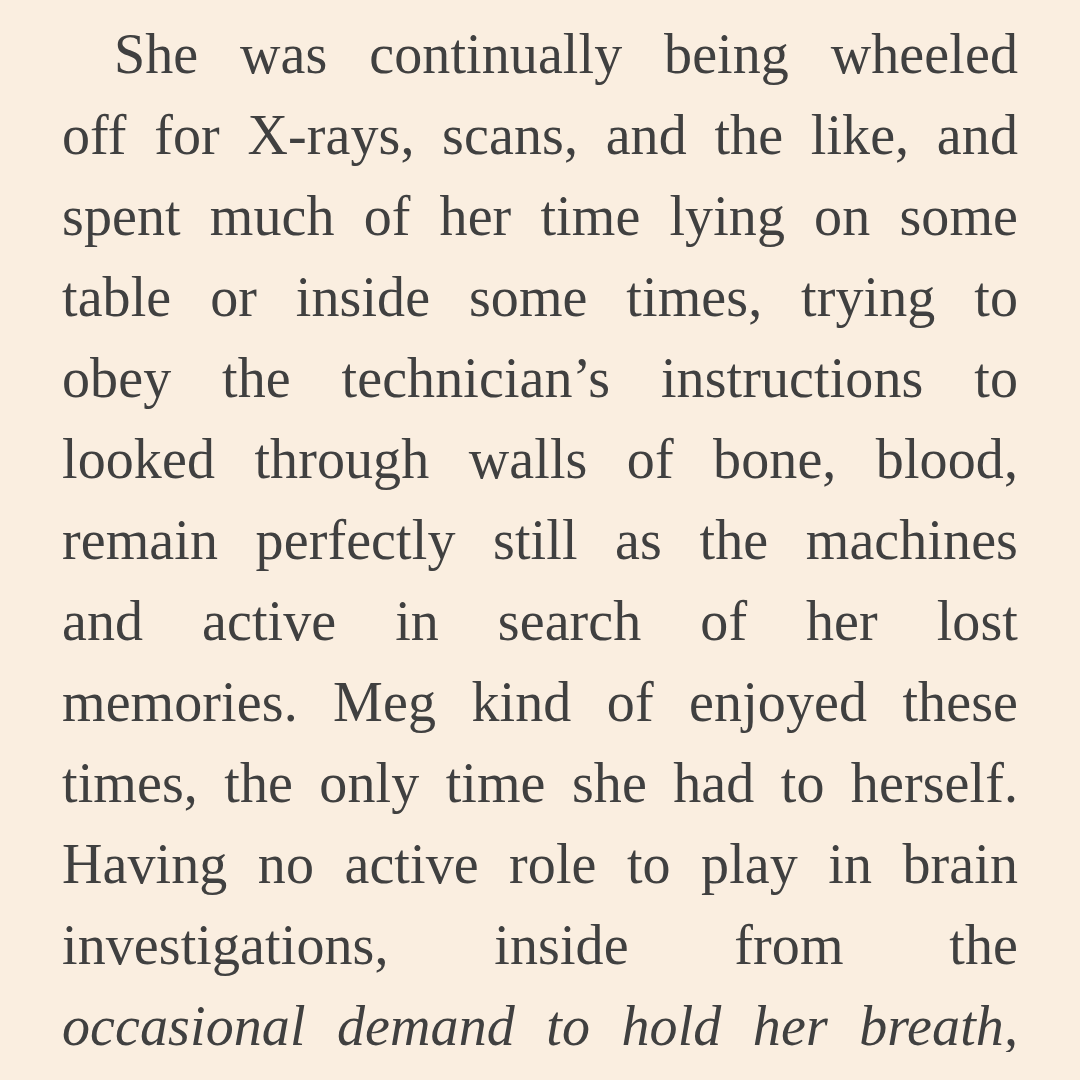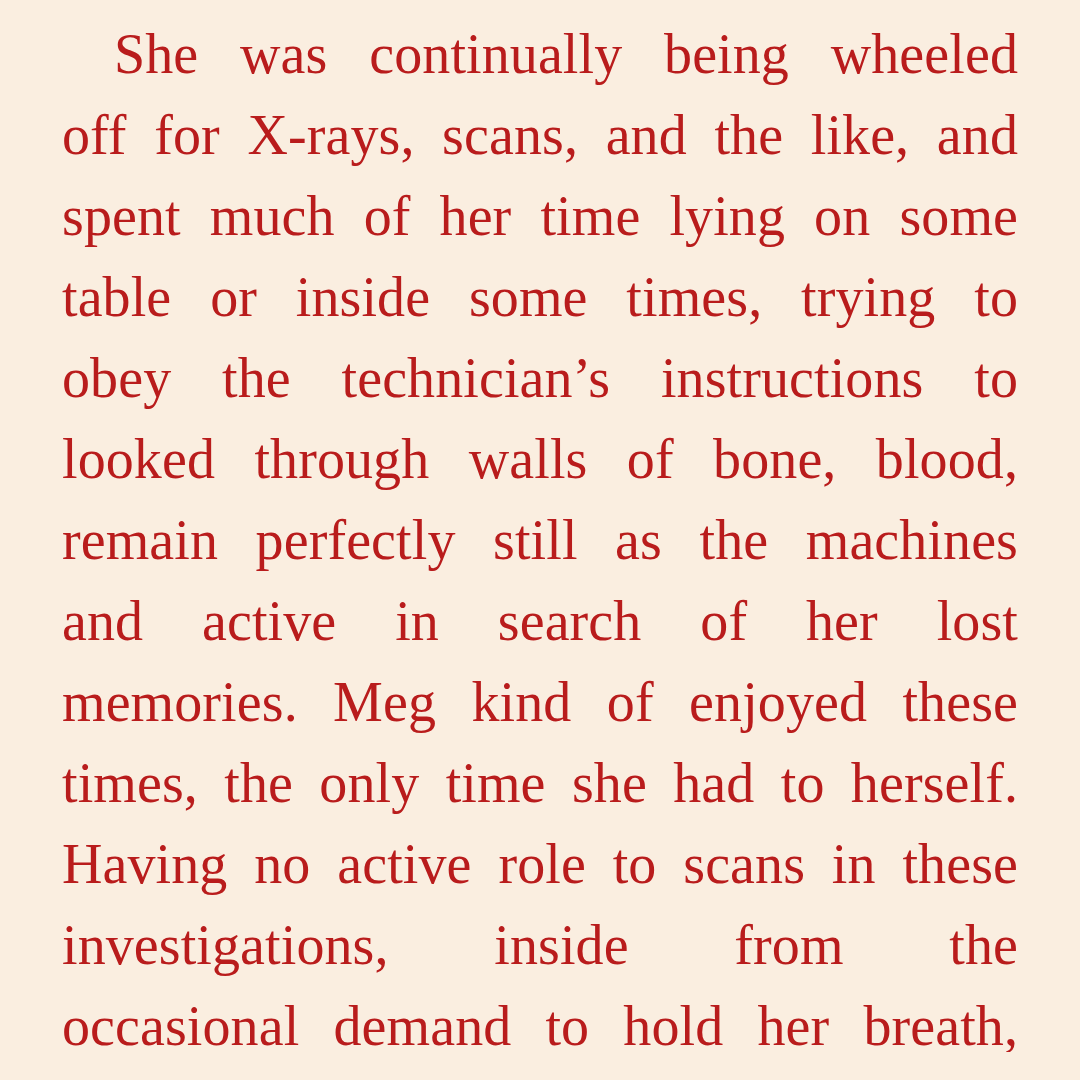--- a/index.html
+++ b/index.html
@@ -26,21 +26,21 @@
     height: 14px;
     overflow: hidden;
     color: #4a4038;
     font-size: 56px;
     line-height: 82px;
     text-align: justify;
     text-align-last: justify;
     white-space: nowrap;
   }
   .body-text {
-    color: #b91c1c;
+    color: #404040;
     font-size: 56px;
     line-height: 81px;
     text-align: justify;
     text-align-last: justify;
     letter-spacing: 0.1px;
     word-spacing: 0px;
     margin: 0;
   }
   .body-text .line {
     display: block;
@@ -49,38 +49,39 @@
     white-space: nowrap;
   }
   .indent-space {
     display: inline-block;
     width: 52px;
   }
   .line-clip-bottom {
     height: 66px;
     overflow: hidden;
     display: block;
+    font-style: italic;
   }
 </style>
 </head>
 <body>
 
 <div class="page">
 
   <div class="clipped-top-line">of the hospital's diagnostic wing.</div>
 
   <div class="body-text">
     <span class="line"><span class="indent-space"></span><span>She was continually being wheeled</span></span>
     <span class="line">off for X-rays, scans, and the like, and</span>
     <span class="line">spent much of her time lying on some</span>
     <span class="line">table or inside some times, trying to</span>
     <span class="line">obey the technician’s instructions to</span>
     <span class="line">looked through walls of bone, blood,</span>
     <span class="line">remain perfectly still as the machines</span>
     <span class="line">and active in search of her lost</span>
     <span class="line">memories. Meg kind of enjoyed these</span>
     <span class="line">times, the only time she had to herself.</span>
-    <span class="line">Having no active role to scans in these</span>
+    <span class="line">Having no active role to play in brain</span>
     <span class="line">investigations, inside from the</span>
     <span class="line line-clip-bottom">occasional demand to hold her breath,</span>
   </div>
 
 </div>
 
 </body></html>

